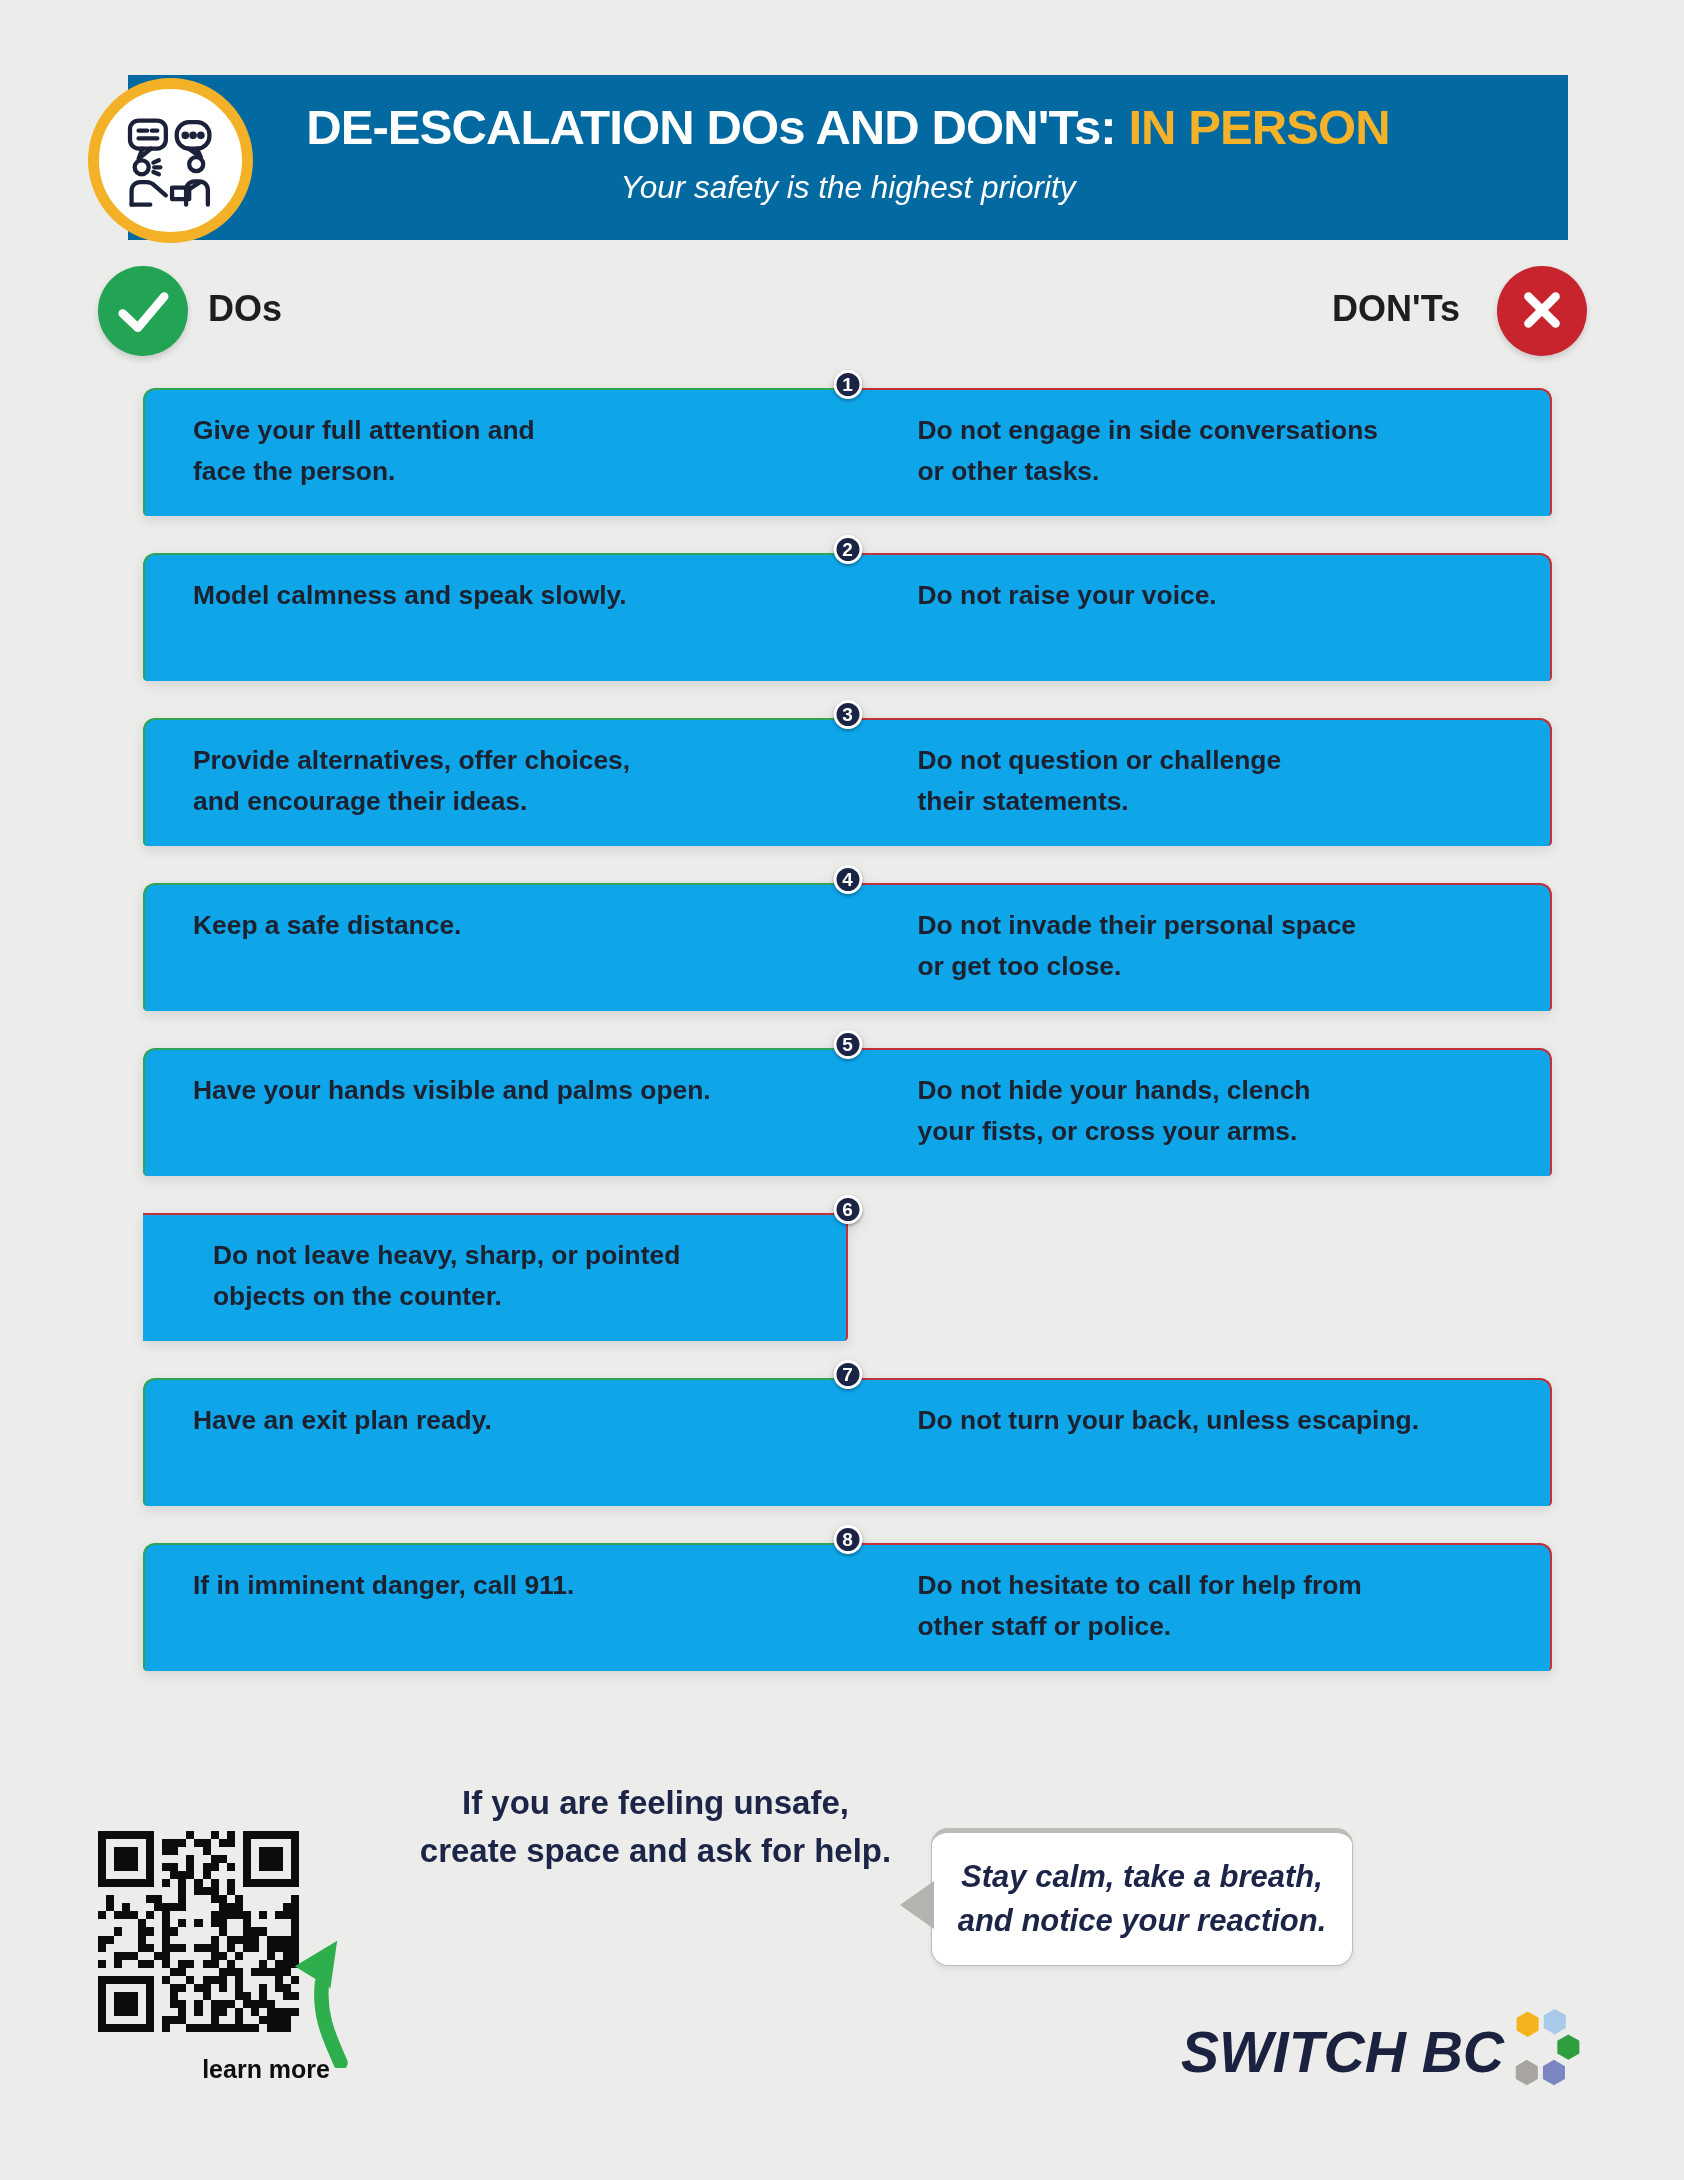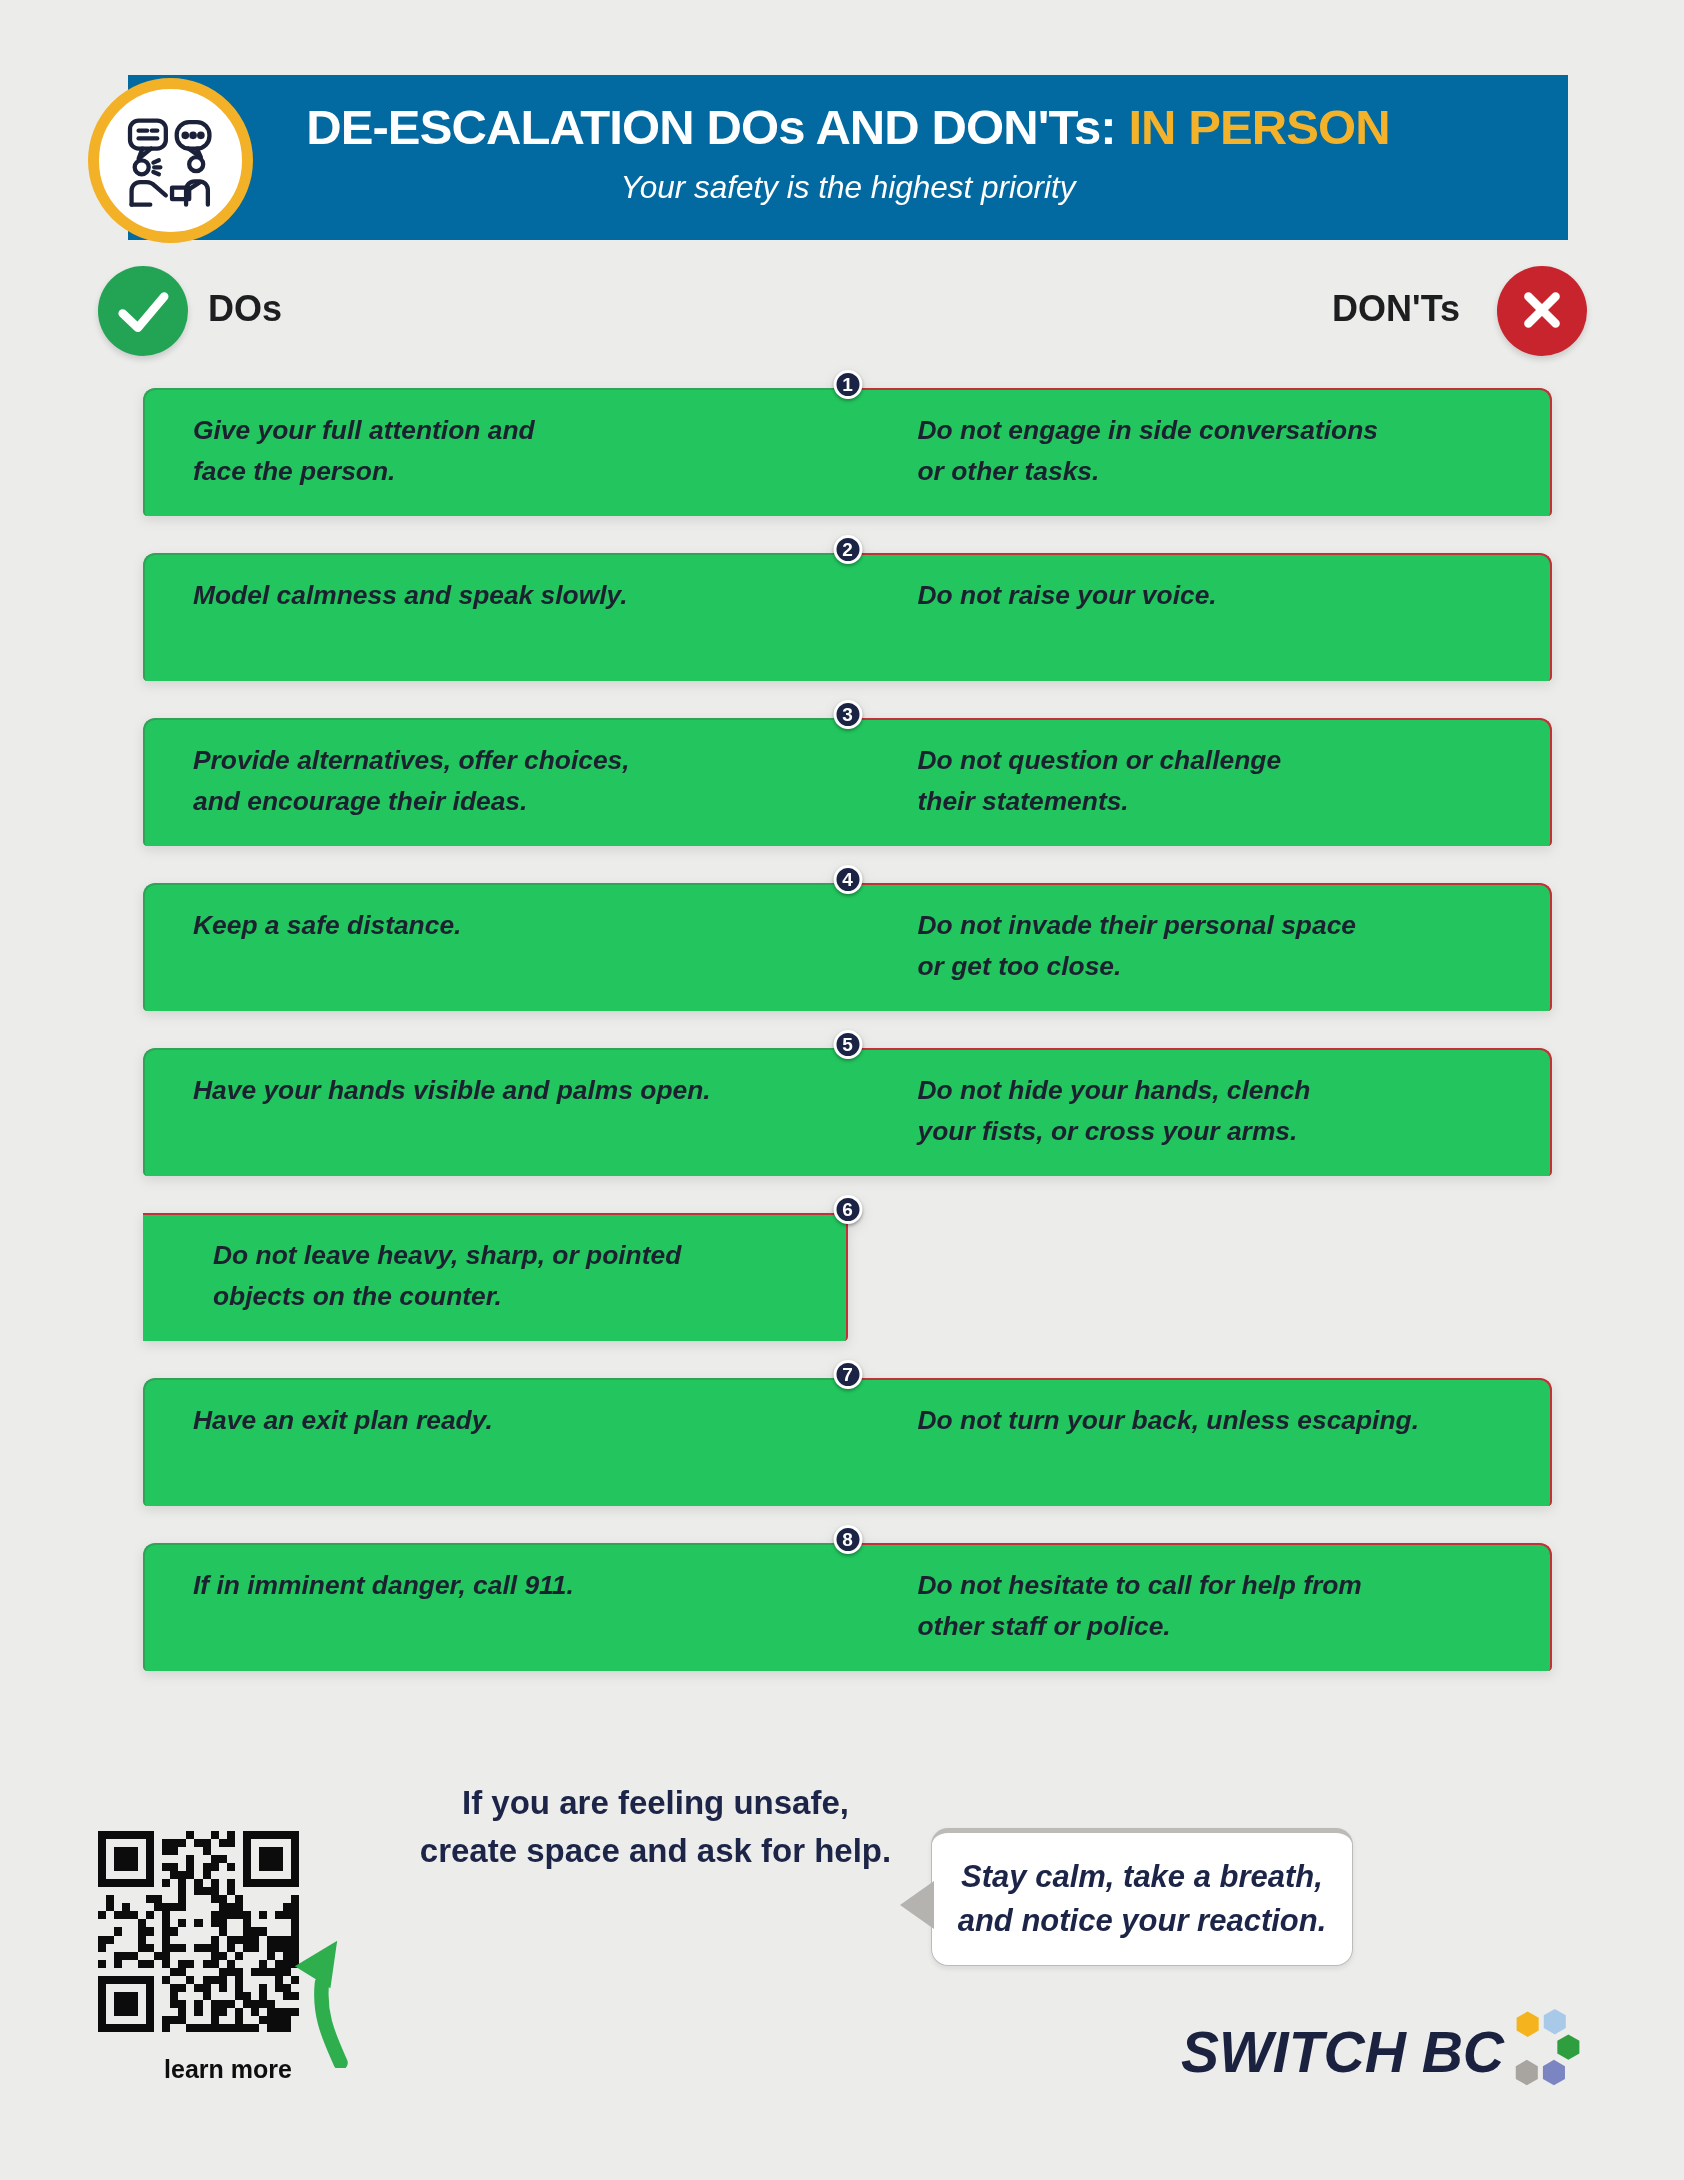--- a/index.html
+++ b/index.html
@@ -42,21 +42,21 @@
     white-space:nowrap;
   }
   .label-dos   { left:208px; }
   .label-donts { right:225px; }
   
   .rows { position:absolute; left:143px; top:388px; width:1409px; }
   .row {
     position:relative; height:128px; margin-bottom:37px; display:flex;
     filter:drop-shadow(0 4.3px 6px rgba(0,0,0,0.10));
   }
-  .row-half { width:50%; background:#22c55e;font-style:italic; }
+  .row-half { width:50%; background:#0ea5e9; }
   .row-do {
     border-top:2.6px solid #2fa356; border-left:2.6px solid #2fa356;
     border-radius:12px 0 0 4.3px;
     padding:20.4px 25.6px 0 48px;
   }
   .row-dont {
     border-top:2.6px solid #c13238; border-right:2.6px solid #c13238;
     border-radius:0 12px 4.3px 0;
     padding:20.4px 25.6px 0 70px;
   }
@@ -88,21 +88,21 @@
     font-size:31px; font-style:italic; font-weight:600; line-height:44px;
     color:#1c2547; white-space:pre-line;
   }
   .bubble-tail {
     position:absolute; left:-32px; top:48px; width:0; height:0;
     border-top:24px solid transparent; border-bottom:24px solid transparent;
     border-right:34px solid #b5b3b0;
   }
   .qr-code { position:absolute; left:98px; top:1831px; width:201px; height:201px; }
   .learn-more {
-    position:absolute; left:126px; top:2055px; width:204px; text-align:center;
+    position:absolute; left:126px; top:2055px; width:204px; text-align:right;
     font-size:25px; font-weight:bold; color:#0e0e0e;
   }
   .learn-arrow { position:absolute; left:288px; top:1939px; }
   .logo {
     position:absolute; left:1181px; top:2003px; height:98px;
     display:flex; align-items:center;font-style:italic;
   }
   .logo-text {
     font-size:57px; font-weight:bold; letter-spacing:0px; color:#1b2240; white-space:nowrap;
   }

